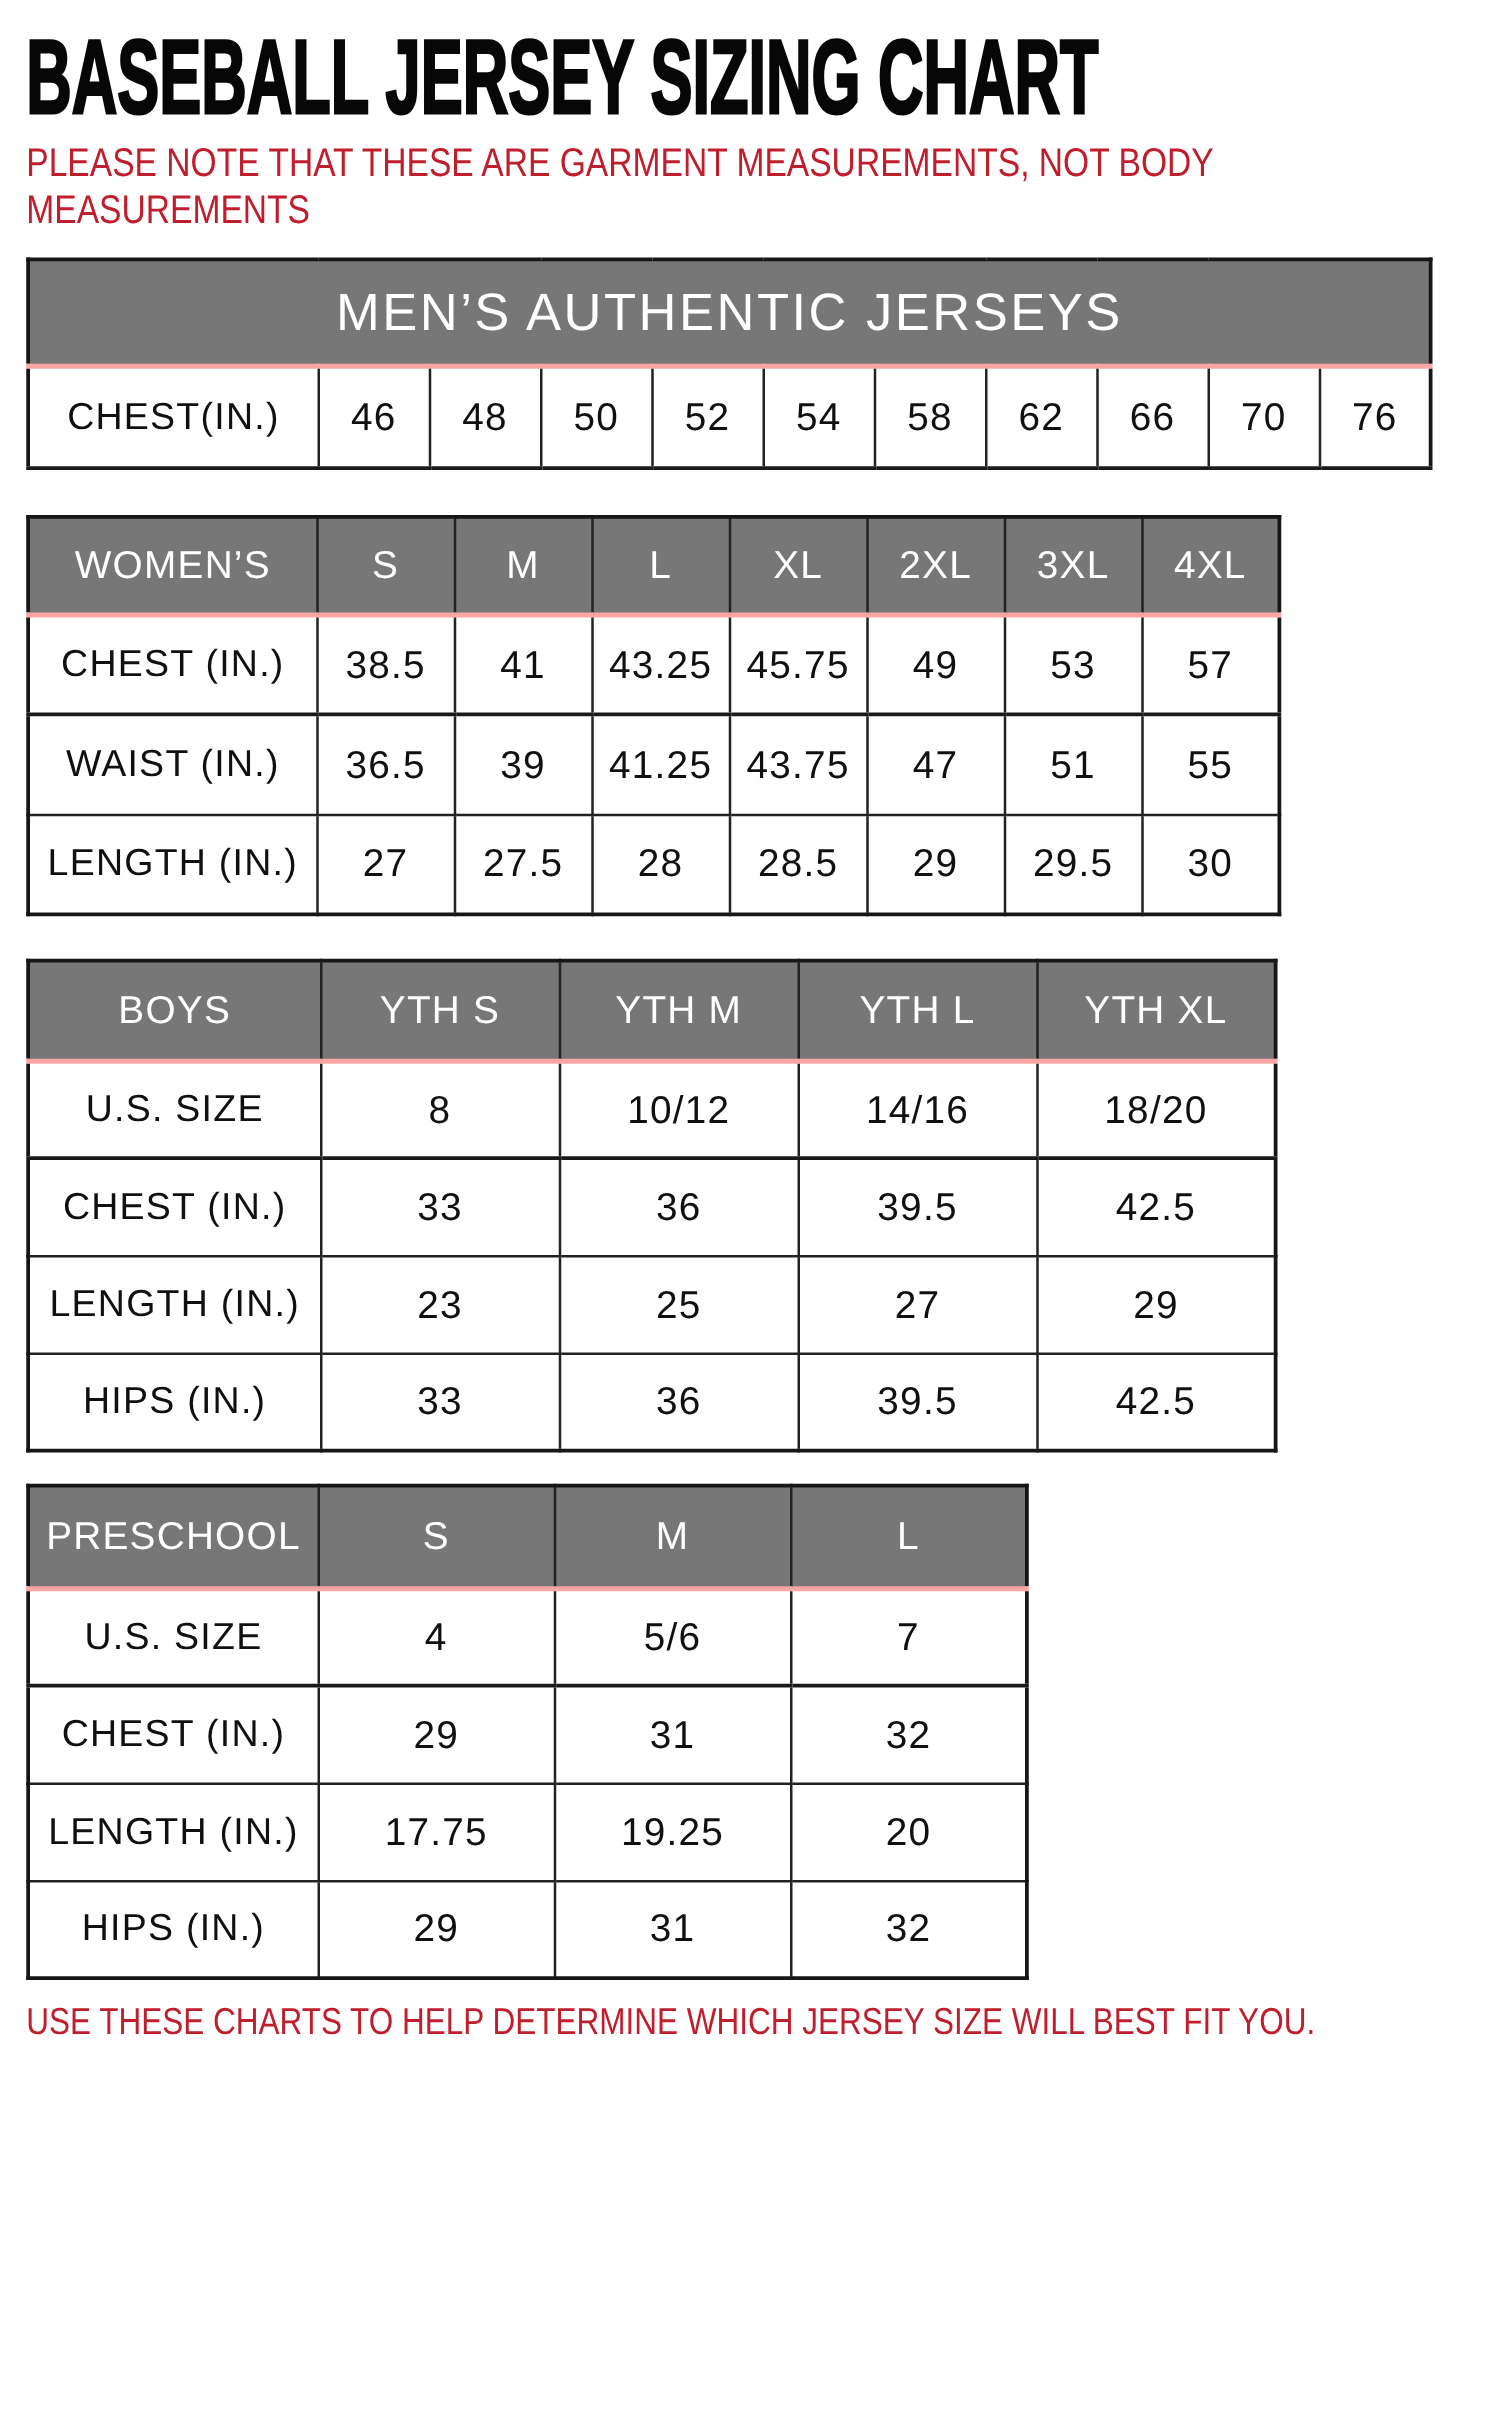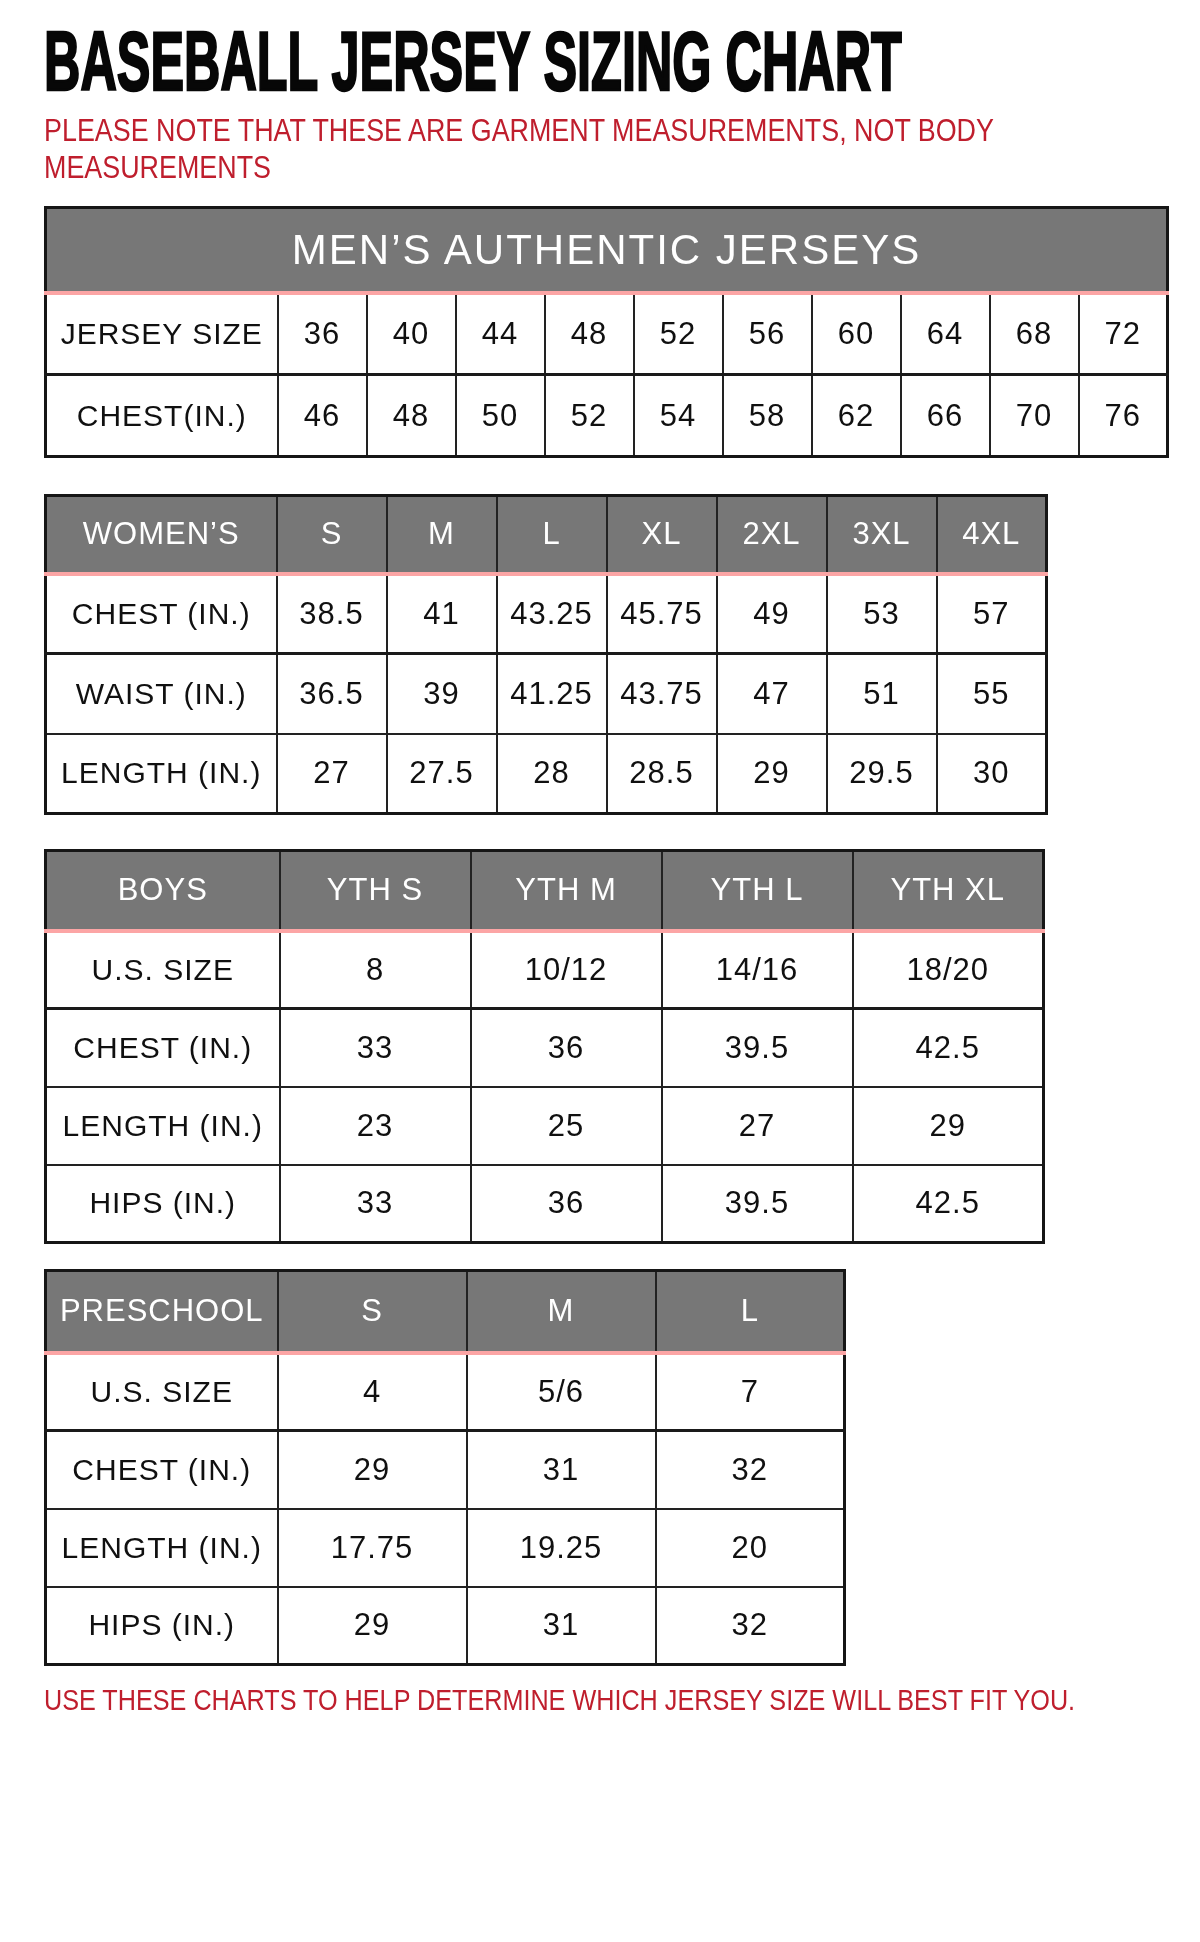--- a/index.html
+++ b/index.html
@@ -8,21 +8,21 @@
     background: #ffffff;
     width: 1200px;
     overflow-x: hidden;
     font-family: "Liberation Sans", sans-serif;
     color: #111;
   }
   .page {
     width: 1200px;
     height: 1942px;
     box-sizing: border-box;
-    padding: 26px 0 0 44px;
+    padding: 26px 0 0 21px;
     position: relative;
   }
   .title {
     margin: 0;
     font-size: 84px;
     font-weight: bold;
     line-height: 70px;
     color: #070707;
     letter-spacing: 0px;
     transform: scaleX(0.60);
@@ -138,33 +138,20 @@
         <col class="cv">
         <col class="cv">
       </colgroup>
       <thead>
         <tr>
           <th class="banner" colspan="11">MEN’S AUTHENTIC JERSEYS</th>
         </tr>
       </thead>
       <tbody>
         <tr>
-          <th class="rowlabel">JERSEY SIZE</th>
-          <td class="val">36</td>
-          <td class="val">40</td>
-          <td class="val">44</td>
-          <td class="val">48</td>
-          <td class="val">52</td>
-          <td class="val">56</td>
-          <td class="val">60</td>
-          <td class="val">64</td>
-          <td class="val">68</td>
-          <td class="val">72</td>
-        </tr>
-        <tr>
           <th class="rowlabel">CHEST(IN.)</th>
           <td class="val">46</td>
           <td class="val">48</td>
           <td class="val">50</td>
           <td class="val">52</td>
           <td class="val">54</td>
           <td class="val">58</td>
           <td class="val">62</td>
           <td class="val">66</td>
           <td class="val">70</td>

